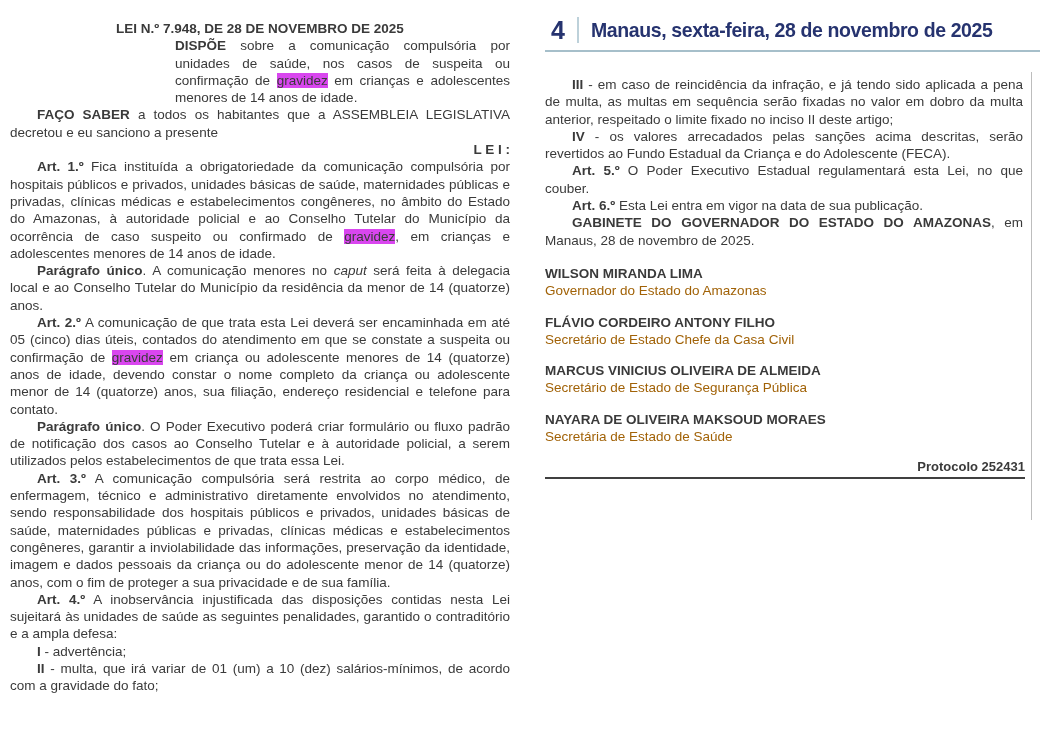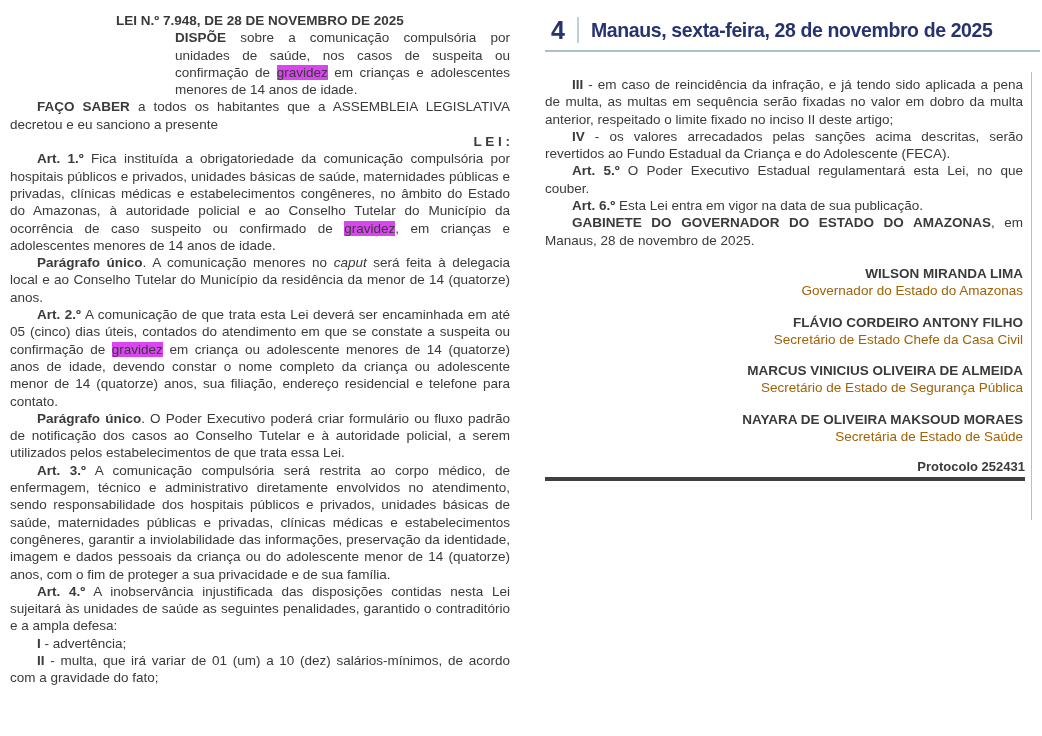--- a/index.html
+++ b/index.html
@@ -4,42 +4,42 @@
 <style>
   html,body{margin:0;padding:0}
   body{
     width:1042px;height:736px;background:#ffffff;
     font-family:"Liberation Sans",sans-serif;color:#3a3a3a;
     position:relative;overflow:hidden;
   }
   .page{position:absolute;inset:0}
 
   
-  .left-col{position:absolute;left:10px;top:12px;width:500px}
+  .left-col{position:absolute;left:10px;top:20px;width:500px}
   .law-title{font-size:13.5px;font-weight:bold;text-align:center;margin:0;line-height:17.3px;color:#3a3a3a}
   .para{margin:0;font-size:13.5px;line-height:17.3px;text-align:justify;text-indent:27px;color:#3a3a3a}
   .para.ementa{margin-left:165px;width:335px;text-indent:0}
   .para.center{text-align:right;text-indent:0}
   .b{font-weight:bold}
   .i{font-style:italic}
   .hl{background:#d946ef}
 
   
   .right-col{position:absolute;left:545px;top:16px;width:495px}
   .rh{display:flex;align-items:center;border-bottom:2px solid #a6bfca;padding-bottom:6px}
   .rh-num{font-size:25px;font-weight:bold;color:#26336f;margin-left:6px;line-height:28px}
   .rh-sep{width:2px;height:26px;background:#bdd1da;margin:0 12px;flex:0 0 auto}
   .rh-date{font-size:20.5px;font-weight:bold;color:#26336f;letter-spacing:-0.4px;
            transform:scaleX(0.95);transform-origin:left center;white-space:nowrap;line-height:28px}
   .rc-body{width:478px;margin-top:24px}
   .sigs{width:478px;margin-top:16px}
-  .sig{margin-bottom:14px;text-align:right}
+  .sig{margin-bottom:14px;text-align:left}
   .sig-name{font-size:13.5px;font-weight:bold;line-height:17.3px;margin:0;color:#3a3a3a}
   .sig-role{font-size:13.5px;line-height:17.3px;margin:0;color:#a16207}
-  .protocol-wrap{width:480px;border-bottom:4px solid #404040;padding-bottom:3px;margin-top:4px}
+  .protocol-wrap{width:480px;border-bottom:2px solid #404040;padding-bottom:3px;margin-top:4px}
   .protocol{margin:0;text-align:right;font-weight:bold;font-size:13px;line-height:15px;color:#3a3a3a}
   .right-border{position:absolute;left:1031px;top:72px;width:1px;height:448px;background:#bdbdbd}
 </style>
 </head>
 <body>
 
 <div class="page">
 
   <div class="left-col">
     <h1 class="law-title">LEI N.º 7.948, DE 28 DE NOVEMBRO DE 2025</h1>

